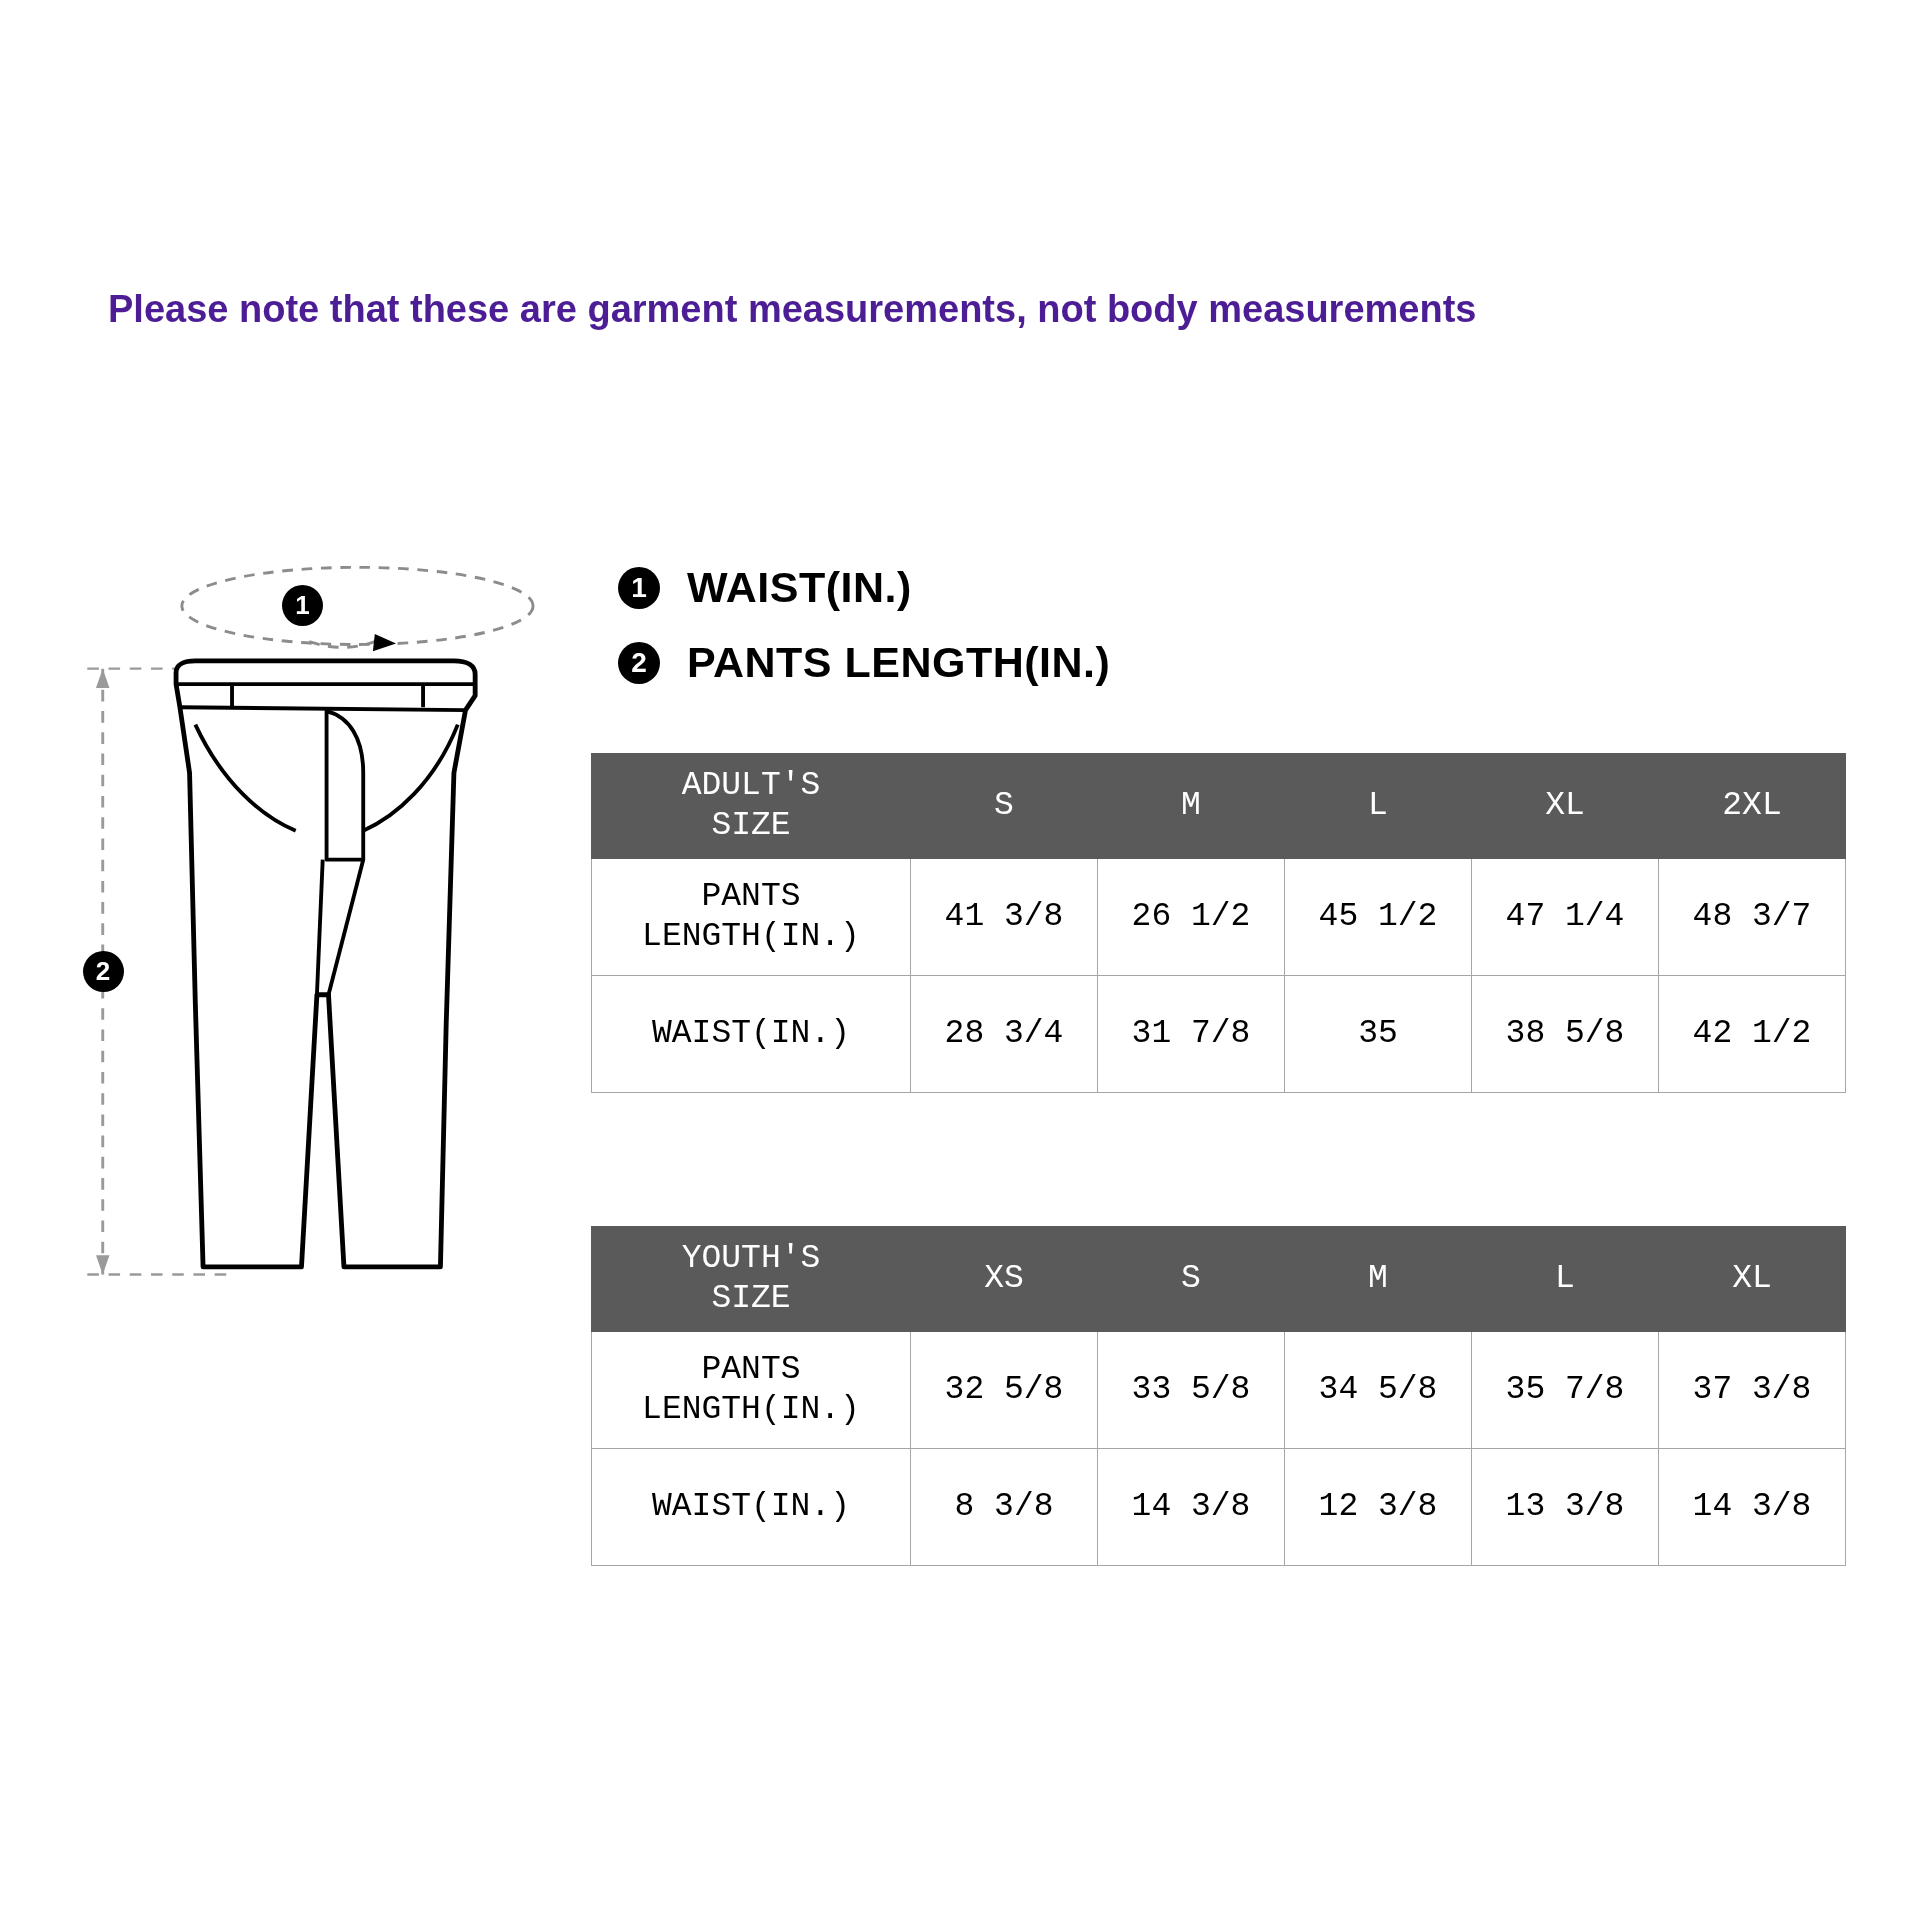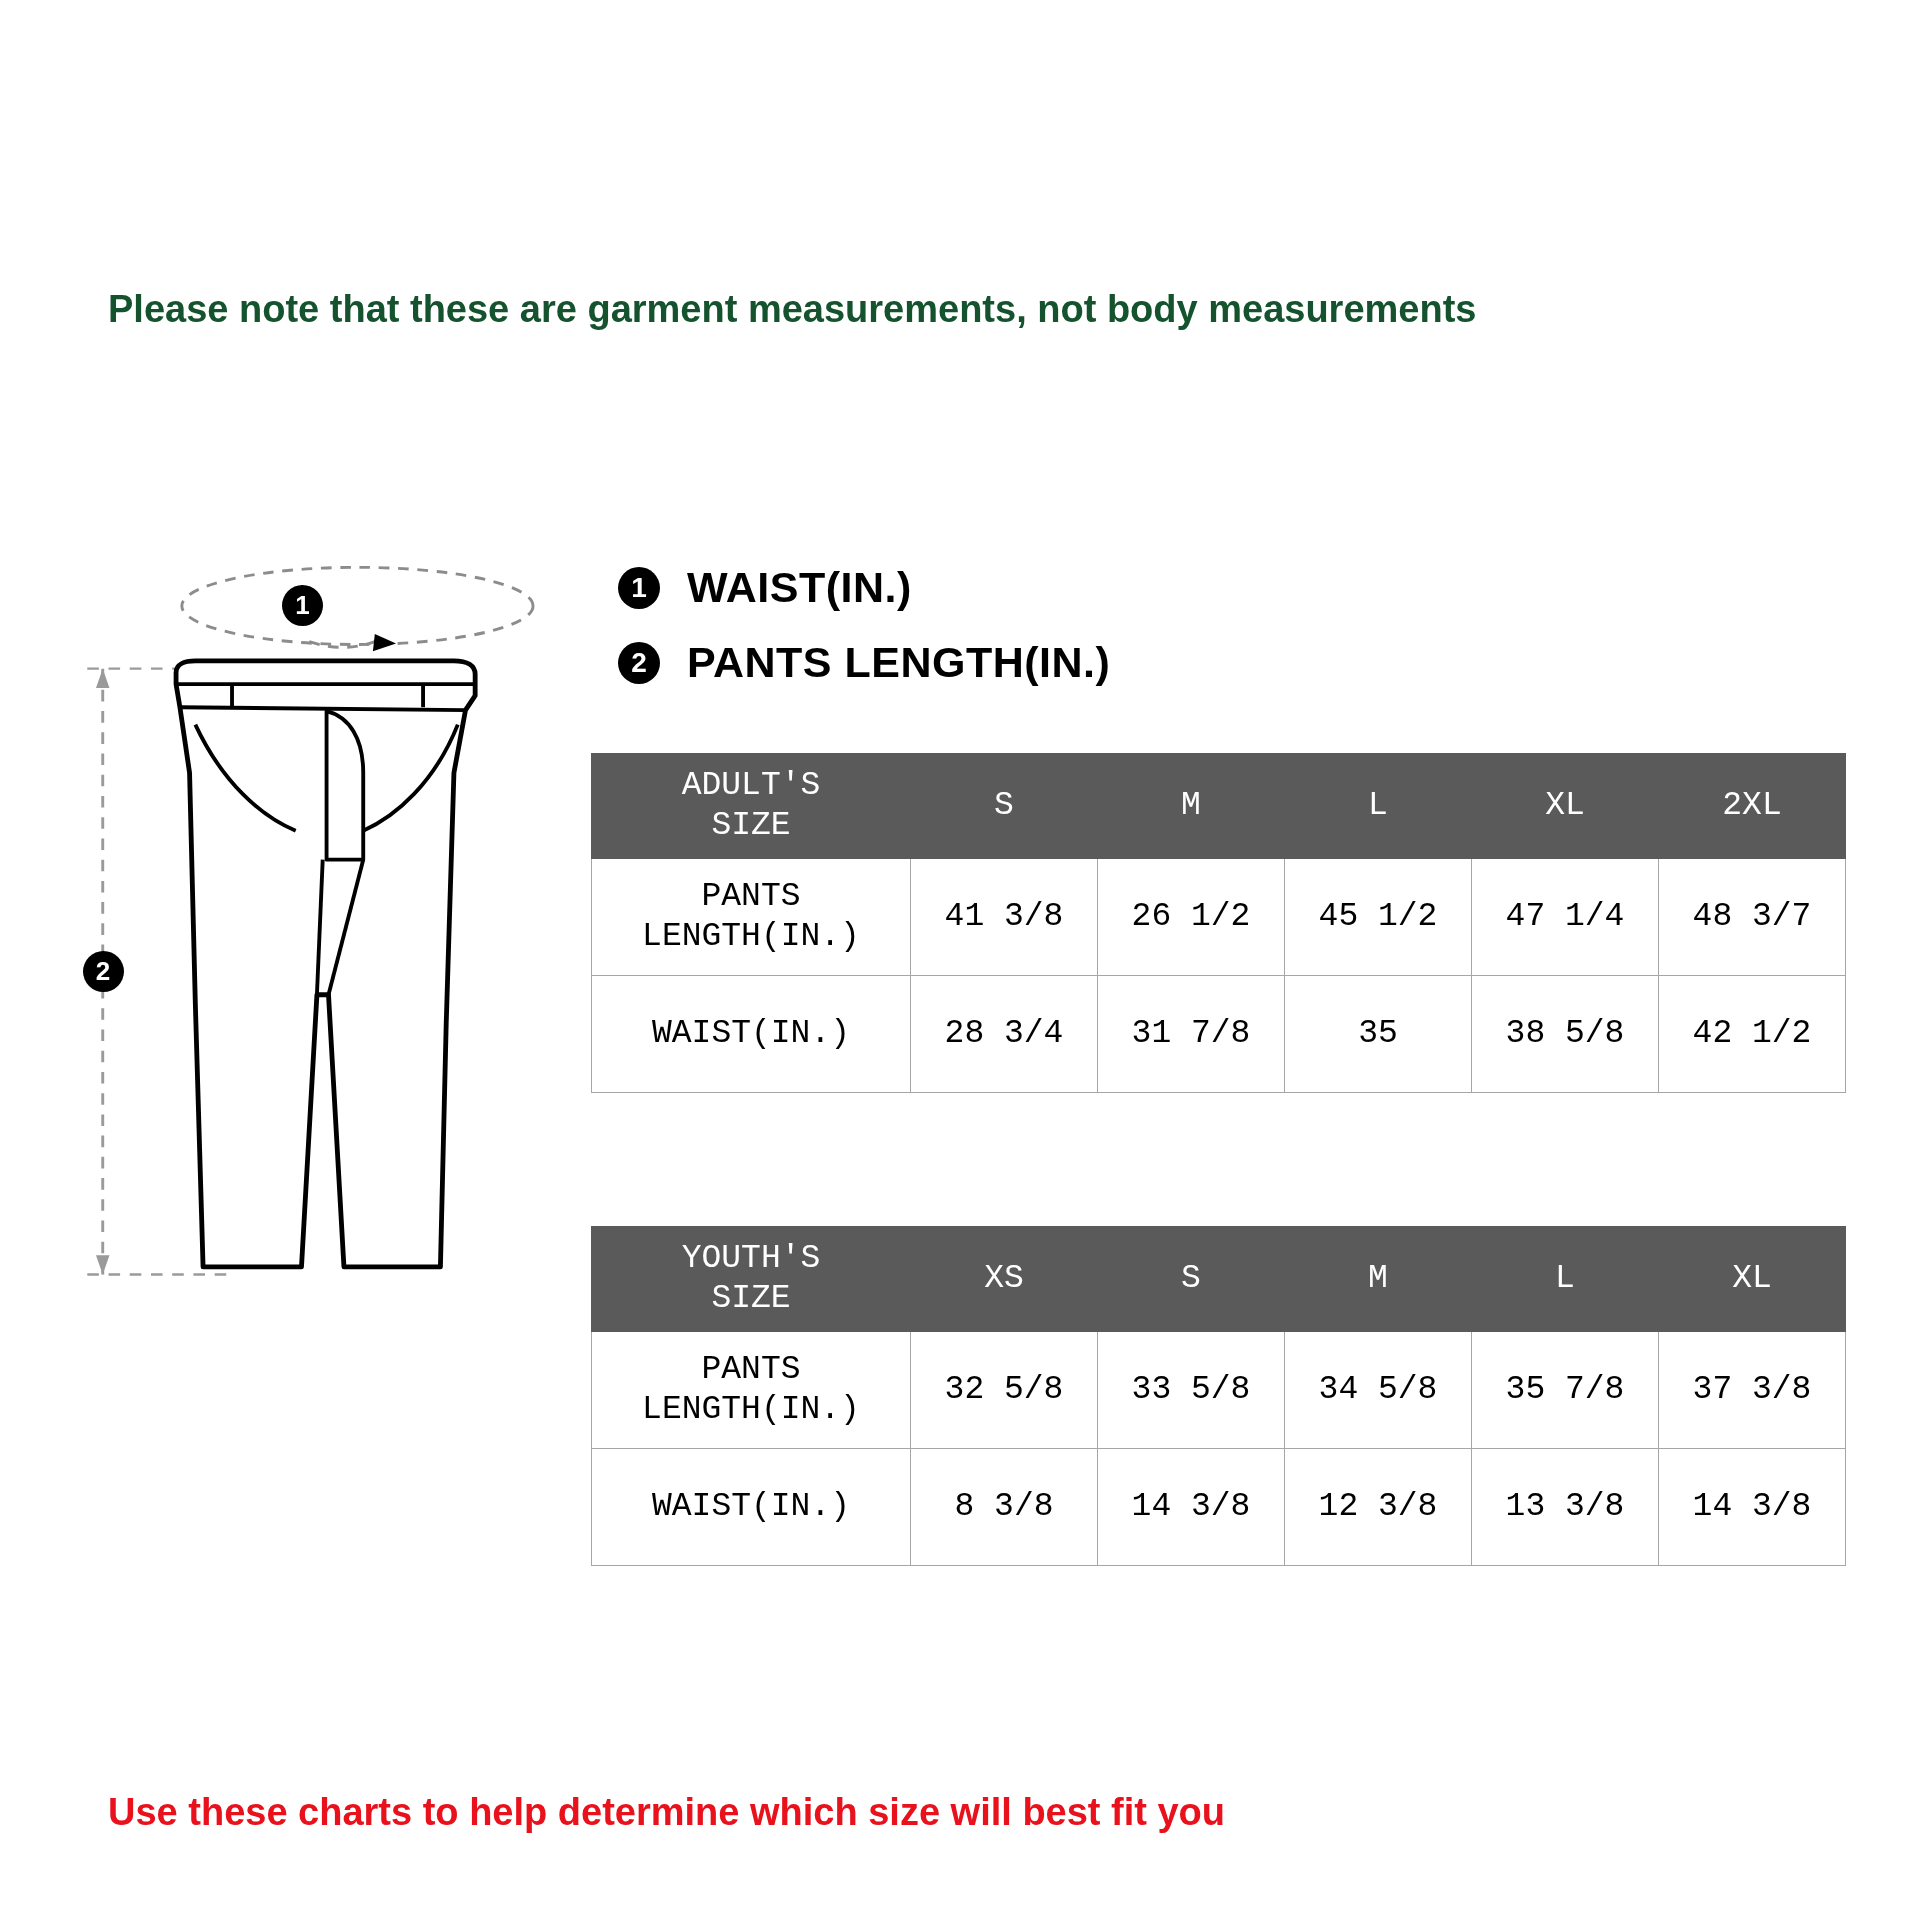--- a/index.html
+++ b/index.html
@@ -33,21 +33,21 @@
     line-height: 1.05;
     white-space: nowrap;
   }
   .note {
     position: absolute;
     left: 108px;
     top: 285px;
     width: 1545px;
     font-size: 38px;
     font-weight: bold;
-    color: #14532d;
+    color: #4c1d95;
     line-height: 1.28;
   }
 
   
   .legend {
     position: absolute;
     left: 618px;
     top: 550px;
   }
   .legend-row {
@@ -264,16 +264,15 @@
         <td class="rowhead">WAIST(IN.)</td>
         <td>8 3/8</td>
         <td>14 3/8</td>
         <td>12 3/8</td>
         <td>13 3/8</td>
         <td>14 3/8</td>
       </tr>
     </tbody>
   </table>
 
-  <div class="footer-note">Use these charts to help determine which size will best fit you</div>
 
 </div>
 
 
 </body></html>

